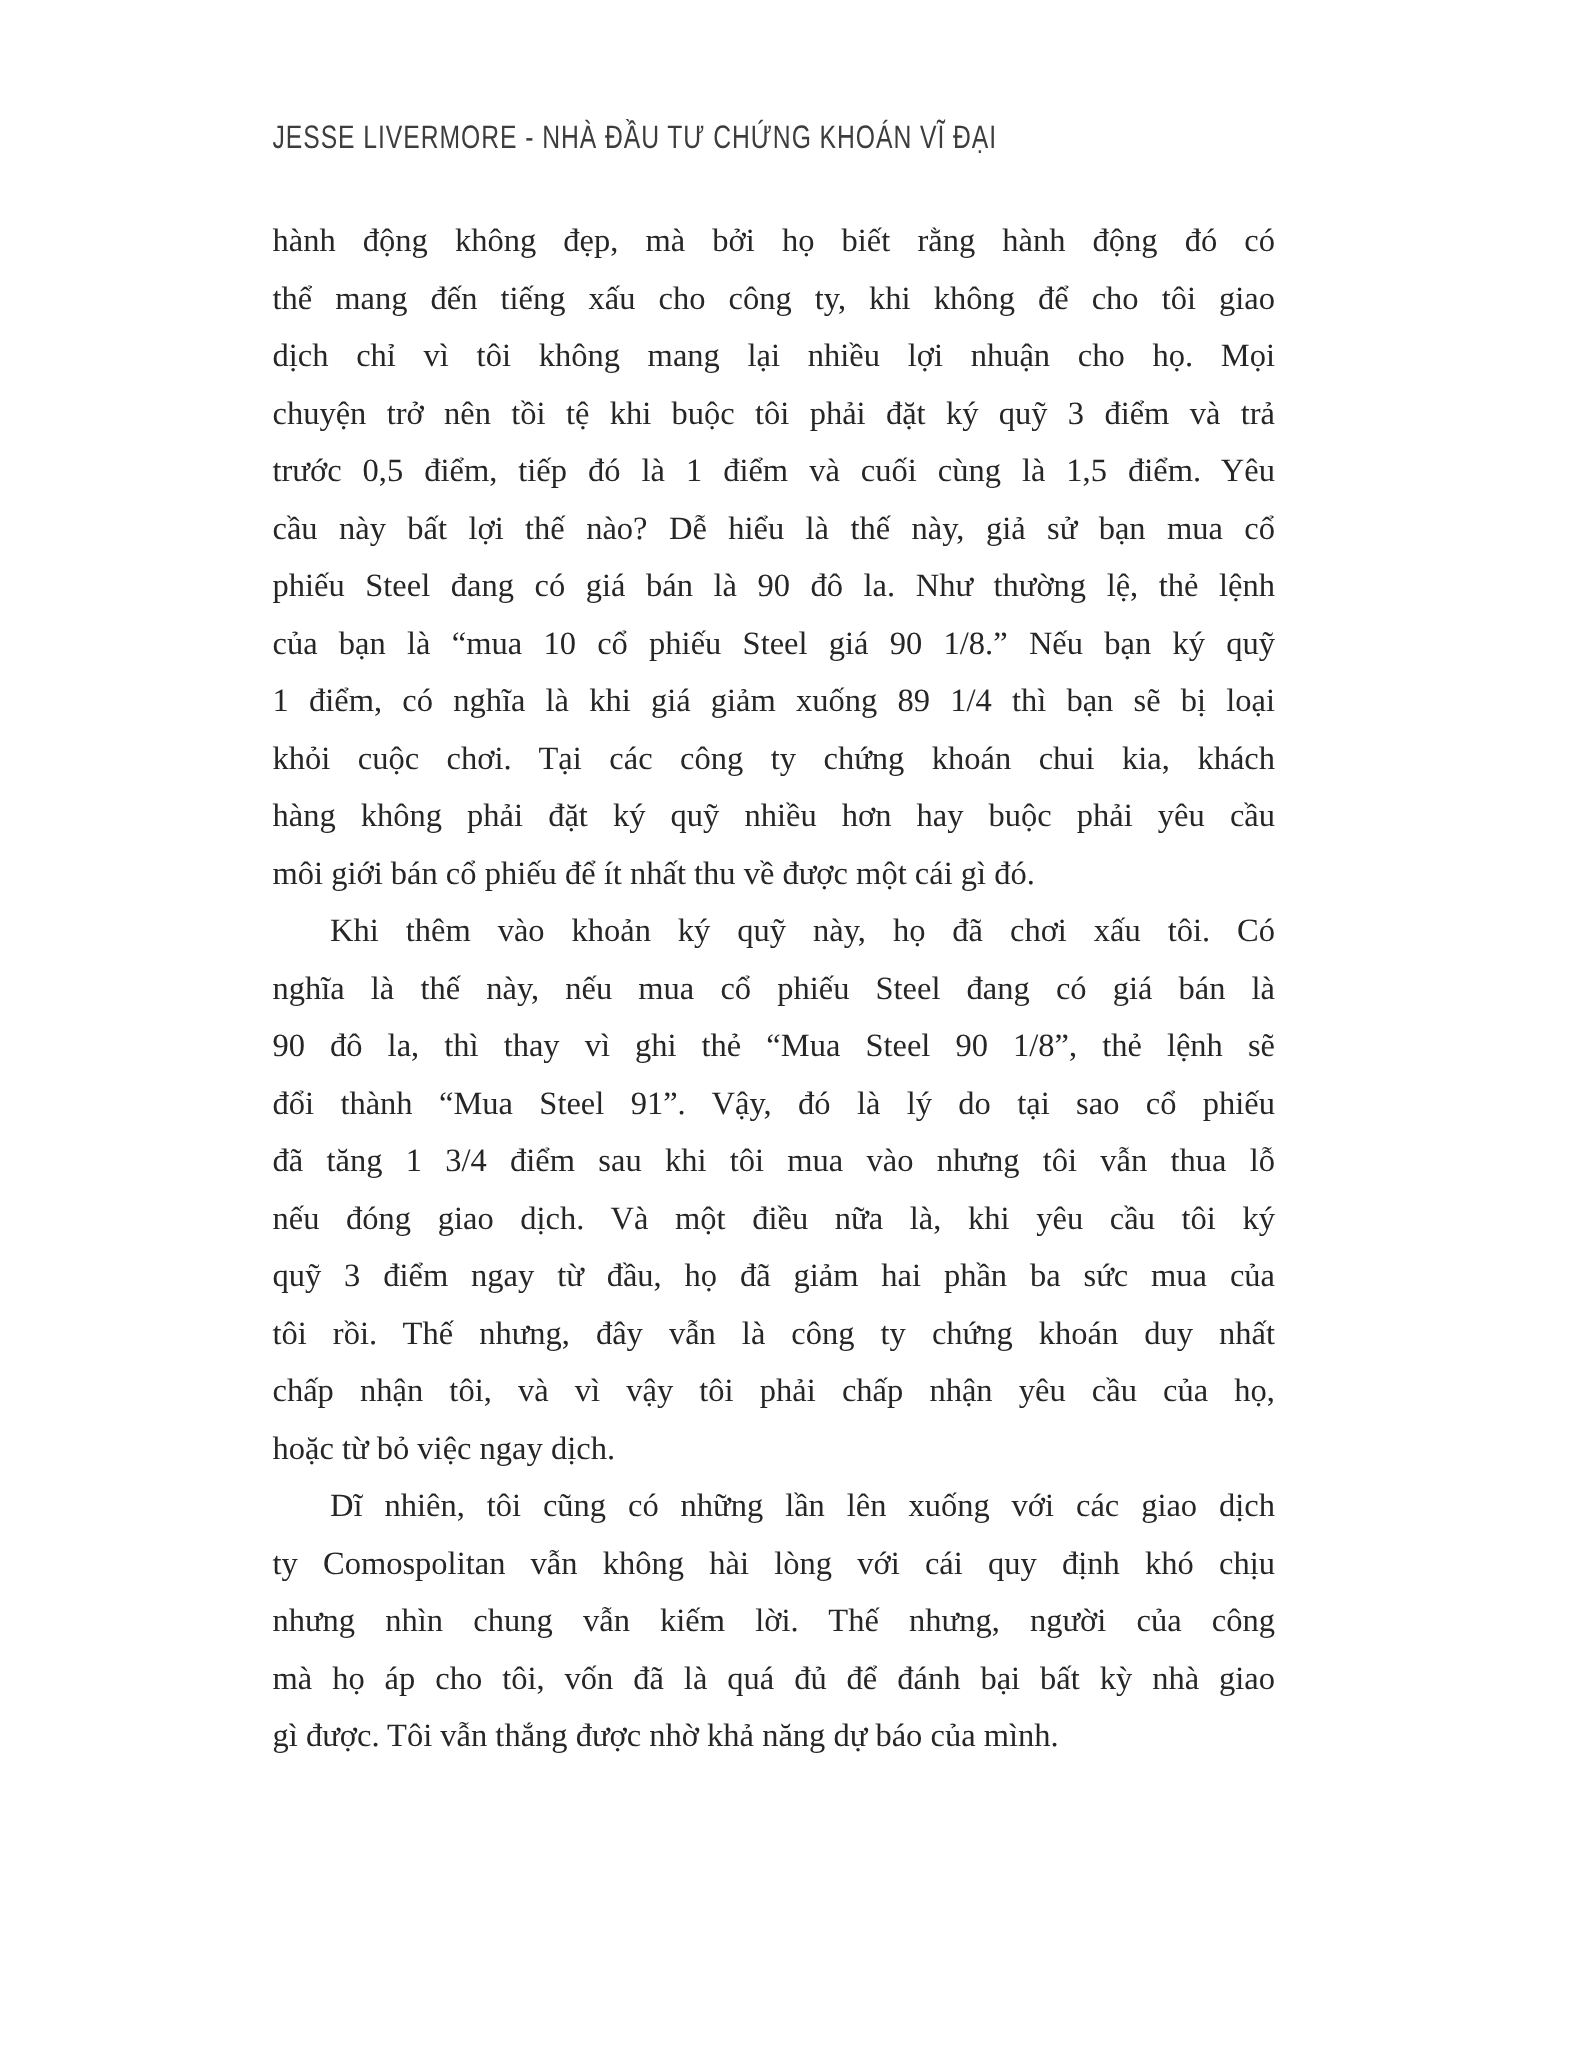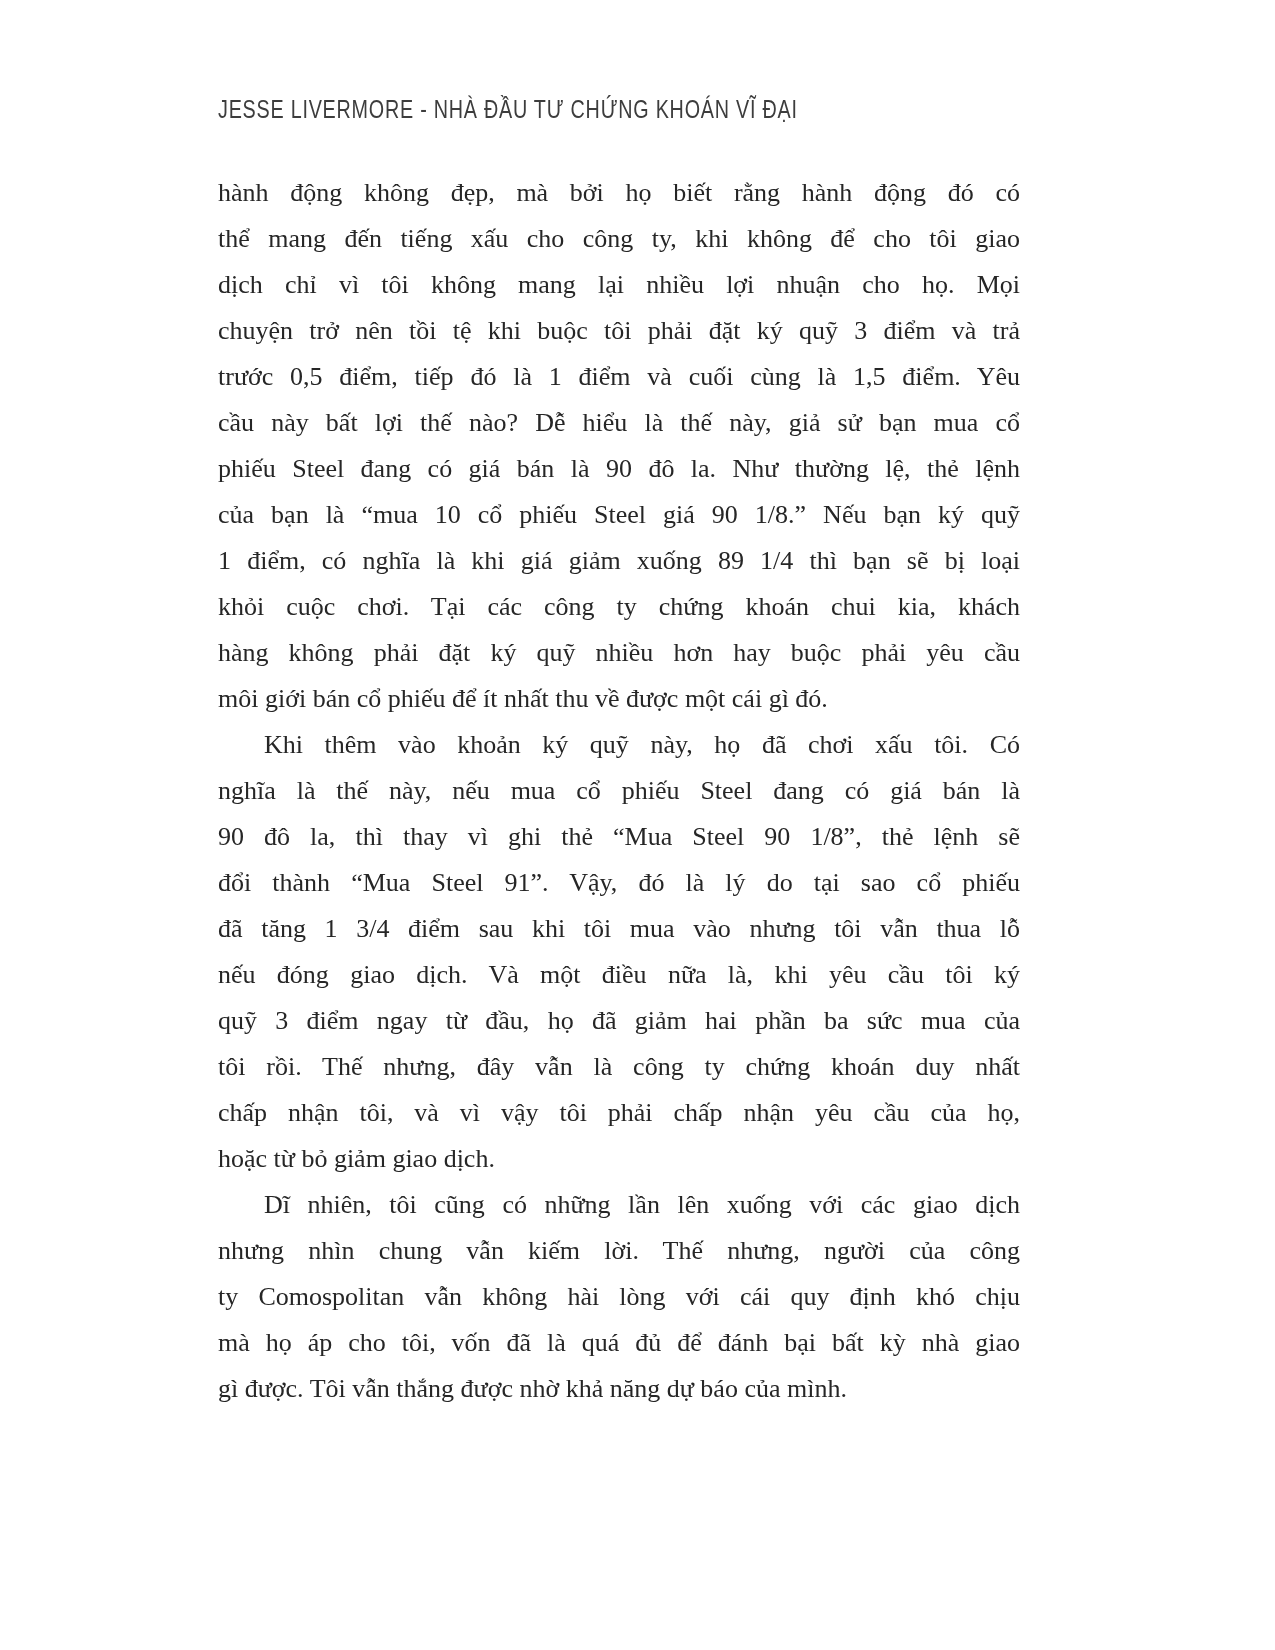--- a/index.html
+++ b/index.html
@@ -99,27 +99,27 @@
     <div class="paragraph">
       <div class="line indent">Khi thêm vào khoản ký quỹ này, họ đã chơi xấu tôi. Có</div>
       <div class="line">nghĩa là thế này, nếu mua cổ phiếu Steel đang có giá bán là</div>
       <div class="line">90 đô la, thì thay vì ghi thẻ “Mua Steel 90 1/8”, thẻ lệnh sẽ</div>
       <div class="line">đổi thành “Mua Steel 91”. Vậy, đó là lý do tại sao cổ phiếu</div>
       <div class="line">đã tăng 1 3/4 điểm sau khi tôi mua vào nhưng tôi vẫn thua lỗ</div>
       <div class="line">nếu đóng giao dịch. Và một điều nữa là, khi yêu cầu tôi ký</div>
       <div class="line">quỹ 3 điểm ngay từ đầu, họ đã giảm hai phần ba sức mua của</div>
       <div class="line">tôi rồi. Thế nhưng, đây vẫn là công ty chứng khoán duy nhất</div>
       <div class="line">chấp nhận tôi, và vì vậy tôi phải chấp nhận yêu cầu của họ,</div>
-      <div class="line last">hoặc từ bỏ giảm giao dịch.</div>
+      <div class="line last">hoặc từ bỏ việc ngay dịch.</div>
     </div>
 
     <div class="paragraph">
       <div class="line indent">Dĩ nhiên, tôi cũng có những lần lên xuống với các giao dịch</div>
+      <div class="line">ty Comospolitan vẫn không hài lòng với cái quy định khó chịu</div>
       <div class="line">nhưng nhìn chung vẫn kiếm lời. Thế nhưng, người của công</div>
-      <div class="line">ty Comospolitan vẫn không hài lòng với cái quy định khó chịu</div>
       <div class="line">mà họ áp cho tôi, vốn đã là quá đủ để đánh bại bất kỳ nhà giao</div>
       <div class="line last">gì được. Tôi vẫn thắng được nhờ khả năng dự báo của mình.</div>
     </div>
 
   </div>
 
   <div class="footer">
     <svg class="logo-svg" width="58" height="54" viewBox="0 0 58 54">
 
       <rect x="3" y="3" width="1.8" height="49" fill="#8f8f8f"></rect>

